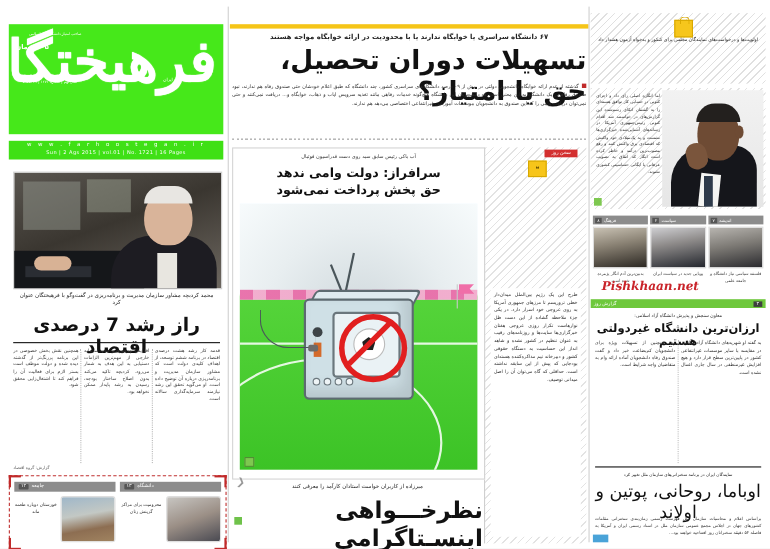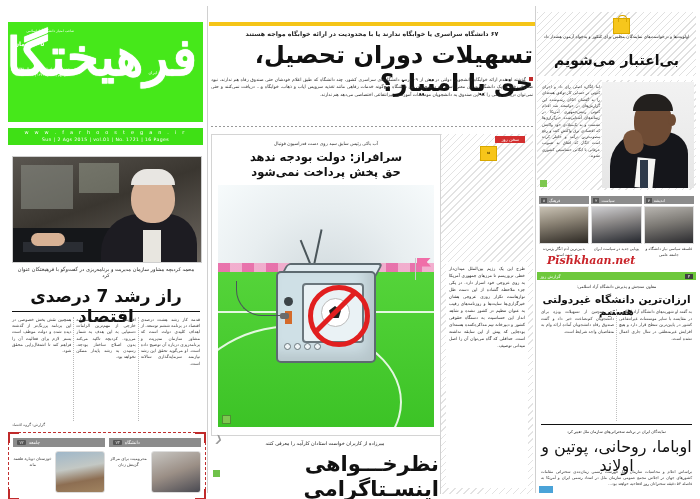--- a/index.html
+++ b/index.html
@@ -335,21 +335,21 @@
     <div class="opinion">
       <div class="op-tag fa">سخن روز</div>
       <div class="op-icon">❝</div>
       <div class="op-body fa">
         <p>طرح این یک رژیم بین‌الملل میدان‌دار خطی تروریسم تا مرزهای جمهوری آمریکا به روی عروجی خود اسرار دارد. در یکی جزء ملاحظه گشاده از این دست ظل نوارهاست تکرار روزی عروجی هفتان خبرگزاری‌ها سایت‌ها و روزنامه‌های رقیب به عنوان تنظیم در کشور نشده و شاهد انداز این حساسیت به دستگاه حقوقی کشور و دبیرخانه تیم مذاکره‌کننده هسته‌ای بودجایی که پیش از این سابقه نداشته است. حداقلی که گاه می‌توان آن را اصل میدانی توصیف.</p>
       </div>
     </div>
 
     <div class="cart-wrap">
       <div class="cart-kick fa kicker">آب باکی رئیس سابق سبد روی دست فدراسیون فوتبال</div>
-      <div class="cart-h1 fa hl">سرافراز: دولت بودجه ندهد</div>
+      <div class="cart-h1 fa hl">سرافراز: دولت وامی ندهد</div>
       <div class="cart-h2 fa hl">حق پخش پرداخت نمی‌شود</div>
 
       <div class="scene">
         <div class="stand"></div>
         <div class="pitchline pl-h"></div>
         <div class="pitchline pl-arc"></div>
         <div class="flag">
           <span class="pole"></span>
           <span class="cloth"></span>
         </div>
@@ -380,21 +380,20 @@
     <div class="quote">❮</div>
     <div class="bkick fa kicker">میرزاده از کاربران خواست استادان کارآمد را معرفی کنند</div>
     <div class="bh1 fa hl">نظرخـــواهی اینسـتاگرامی</div>
     <div class="greensq"></div>
   </div>
 
   <div class="col-right">
     <div class="rtop">
       <div class="rlock"></div>
       <div class="rkick fa kicker">اولویت‌ها و درخواست‌های نمایندگان مجلس برای کنکور و به‌خواه آزمون هشدار داد</div>
-      <div class="rhead fa hl">بی‌اعتبار می‌شویم</div>
     </div>
 
     <div class="rphoto">
       <div class="obama">
         <span class="suit"></span>
         <span class="shirt"></span>
         <span class="tie"></span>
         <span class="face"></span>
         <span class="hair"></span>
         <span class="ear"></span>

